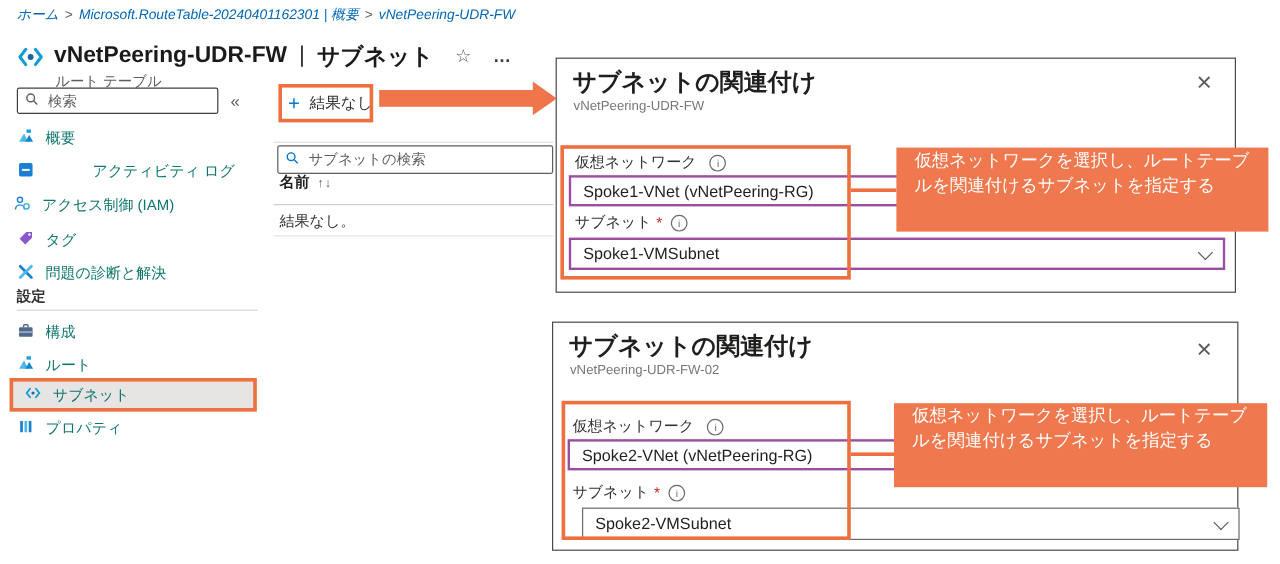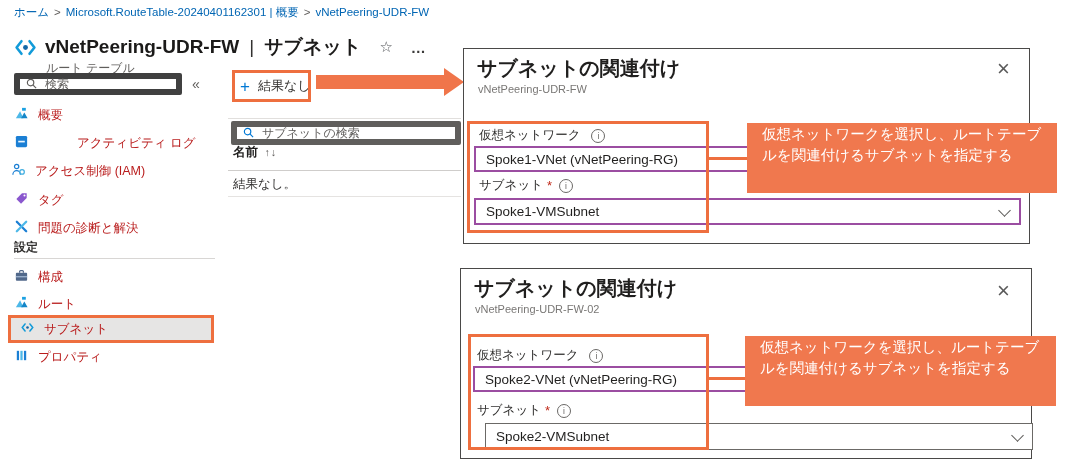--- a/index.html
+++ b/index.html
@@ -1,31 +1,31 @@
 <!DOCTYPE html>
 <html><head>
 <meta charset="utf-8">
 <style>
   html,body{margin:0;padding:0;background:#fff;}
   body{font-family:"Liberation Sans","DejaVu Sans",sans-serif;color:#323130;}
   .canvas{position:relative;width:1067px;height:470px;background:#fff;overflow:hidden;}
   .abs{position:absolute;}
-  .link{color:#0065b3;text-decoration:none;cursor:pointer;}
+  .link{color:#0065b3;text-decoration:none;cursor:pointer;font-style:italic;}
   .crumb-sep{color:#605e5c;margin:0 5px;font-size:11.5px;}
   .crumb{font-size:11.5px;white-space:nowrap;}
   .page-title{font-size:19px;font-weight:bold;color:#1b1a19;display:flex;align-items:center;gap:8px;white-space:nowrap;}
   .title-sep{font-weight:400;color:#323130;padding:0 2px;}
   .subtitle{font-size:12px;color:#605e5c;}
   .star{font-size:15px;color:#54565a;margin-left:10px;cursor:pointer;}
   .more{font-size:15px;color:#3b3a39;margin-left:10px;letter-spacing:1px;cursor:pointer;}
-  .searchbox{display:flex;align-items:center;gap:6px;border:6px solid #404040;border-radius:2px;background:#fff;padding:0 6px;box-sizing:border-box;}
+  .searchbox{display:flex;align-items:center;gap:6px;border:1px solid #404040;border-radius:2px;background:#fff;padding:0 6px;box-sizing:border-box;}
   .searchbox input{border:none;outline:none;flex:1;font-size:12px;color:#323130;background:transparent;min-width:0;font-family:inherit;}
   .searchbox input::placeholder{color:#605e5c;opacity:1;}
   .collapse{font-size:14px;color:#605e5c;cursor:pointer;}
-  .nav-item{display:flex;align-items:center;gap:9px;height:28px;padding-left:9px;font-size:12.5px;color:#b91c1c;cursor:pointer;box-sizing:border-box;}
+  .nav-item{display:flex;align-items:center;gap:9px;height:28px;padding-left:9px;font-size:12.5px;color:#0f766e;cursor:pointer;box-sizing:border-box;}
   .nav-item svg{flex:0 0 auto;}
   .section-title{font-size:12px;font-weight:bold;color:#323130;padding-left:9px;}
   .divider-h{background:#d8d6d4;height:1px;}
   .sel-rect{background:#e6e5e4;border:3px solid #ee6f3f;box-sizing:border-box;}
   .cmd-btn{display:flex;align-items:center;gap:8px;font-size:13px;color:#33312f;cursor:pointer;}
   .cmd-plus{color:#0078d4;font-size:17px;font-weight:400;line-height:1;}
   .orange-frame{border:3px solid #ee6f3f;box-sizing:border-box;background:transparent;pointer-events:none;}
   .arrow-shaft{background:#f0754a;}
   .arrow-head{width:0;height:0;border-top:14px solid transparent;border-bottom:14px solid transparent;border-left:20px solid #f0754a;}
   .table-head{font-size:12.5px;font-weight:bold;color:#201f1e;}

